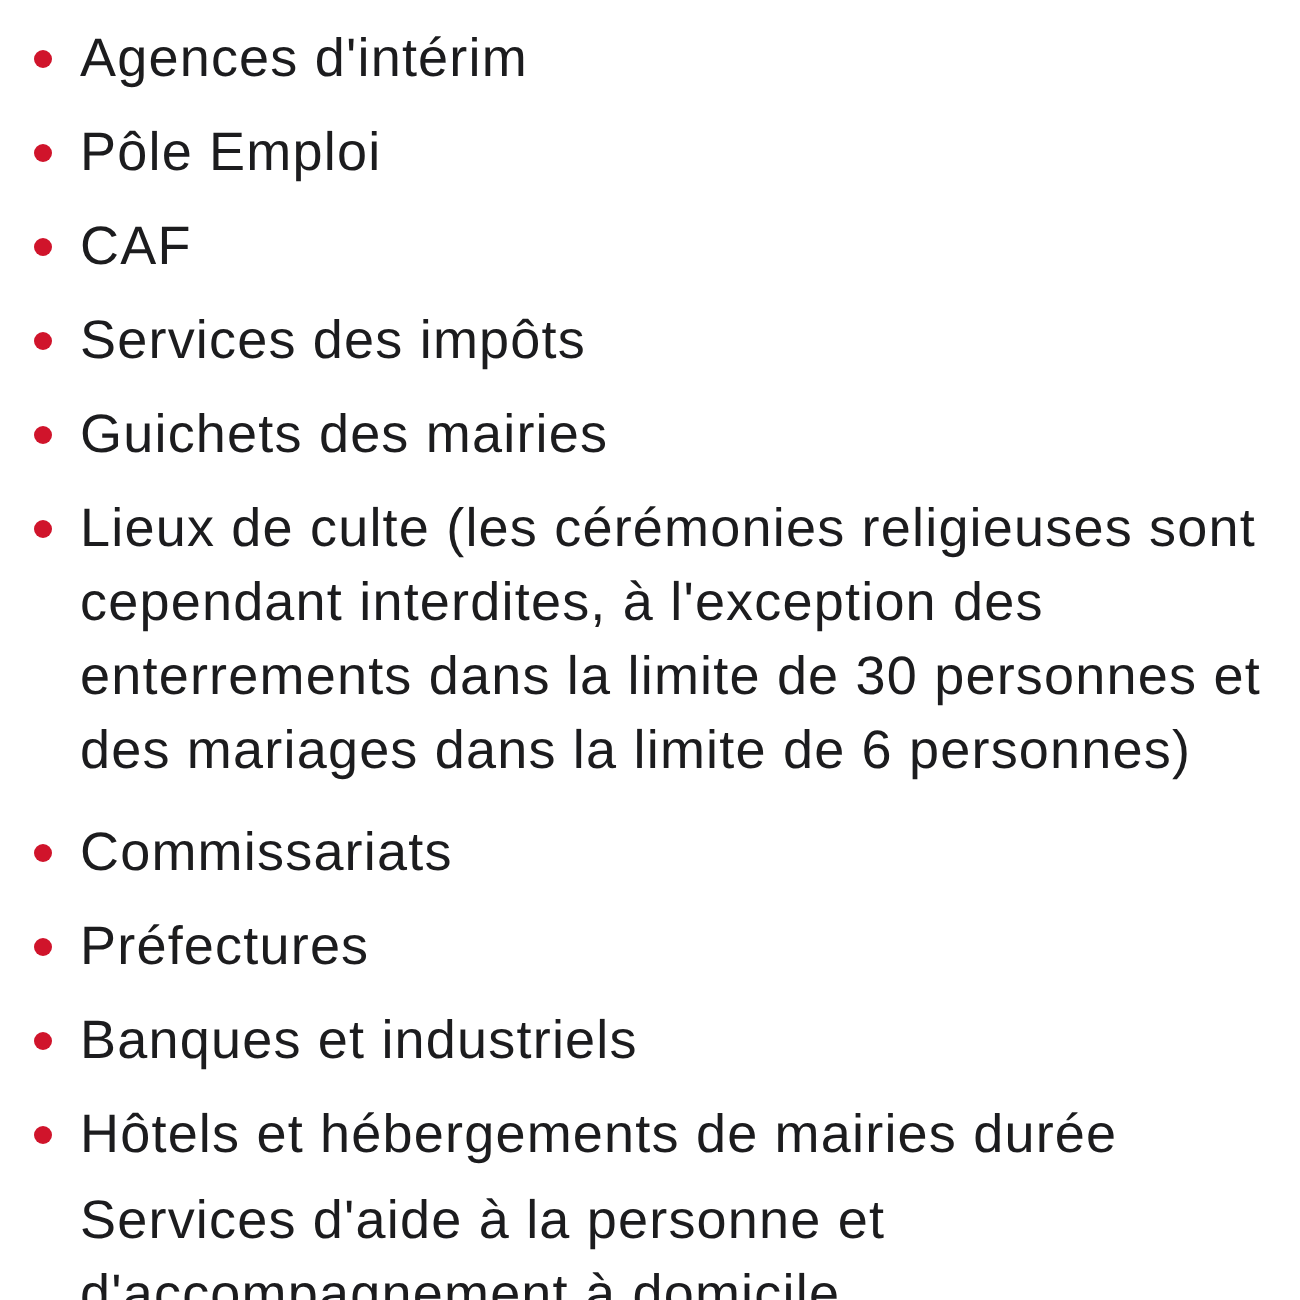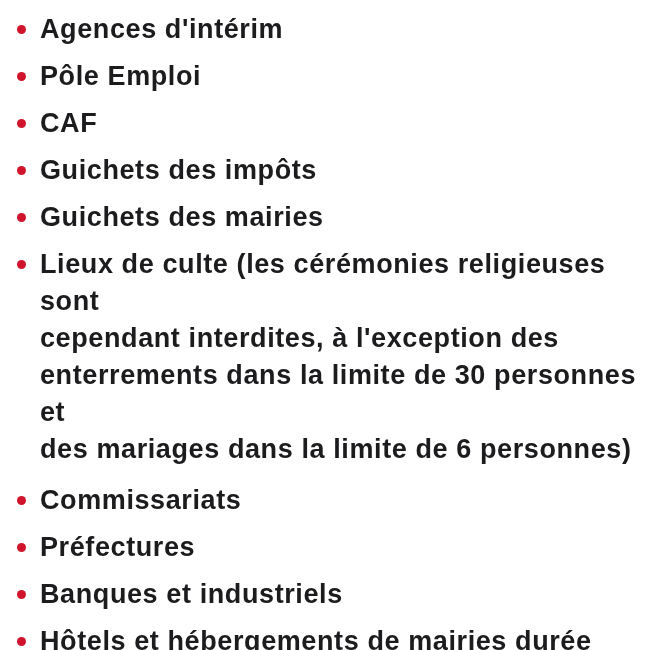--- a/index.html
+++ b/index.html
@@ -16,21 +16,21 @@
   ul.open-places-list {
     margin: 0;
     padding: 11px 5px 0 0;
     list-style: none;
   }
   ul.open-places-list > li {
     position: relative;
     padding-left: 40px;
     margin: 0 0 10px 0;
     font-size: 27px;
-    font-weight: 700;
+    font-weight: 400;
     letter-spacing: 0.6px;
     line-height: 37px;
     color: #1c1c1e;
   }
   ul.open-places-list > li .bullet {
     position: absolute;
     left: 17px;
     top: 14px;
     width: 9px;
     height: 9px;
@@ -61,21 +61,21 @@
   <li>
     <span class="bullet"></span>
     <span class="item-text">Pôle Emploi</span>
   </li>
   <li>
     <span class="bullet"></span>
     <span class="item-text">CAF</span>
   </li>
   <li>
     <span class="bullet"></span>
-    <span class="item-text">Guichets des impôts</span>
+    <span class="item-text">Services des impôts</span>
   </li>
   <li>
     <span class="bullet"></span>
     <span class="item-text">Guichets des mairies</span>
   </li>
   <li class="multiline">
     <span class="bullet"></span>
     <span class="item-text">Lieux de culte (les cérémonies religieuses sont
 cependant interdites, à l'exception des
 enterrements dans la limite de 30 personnes et

